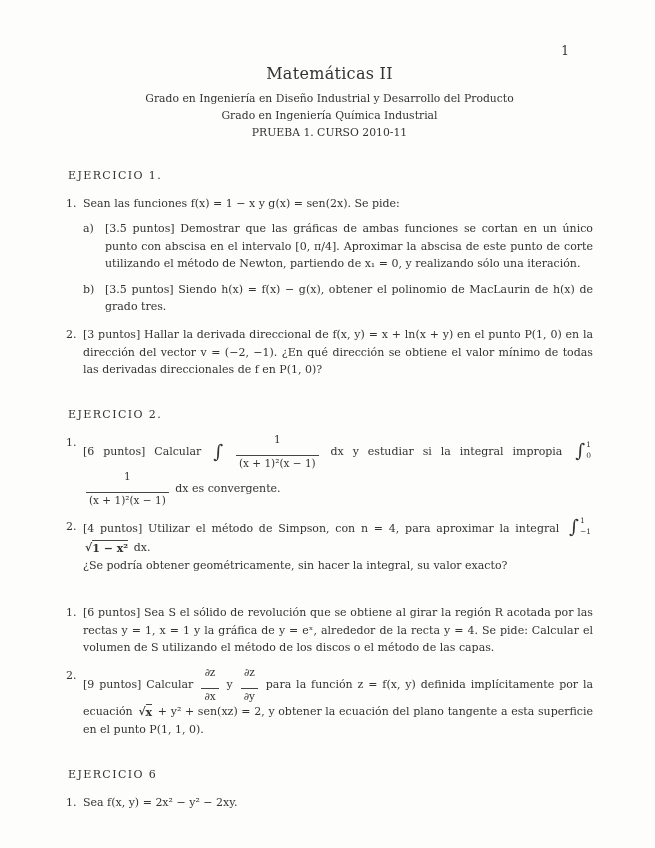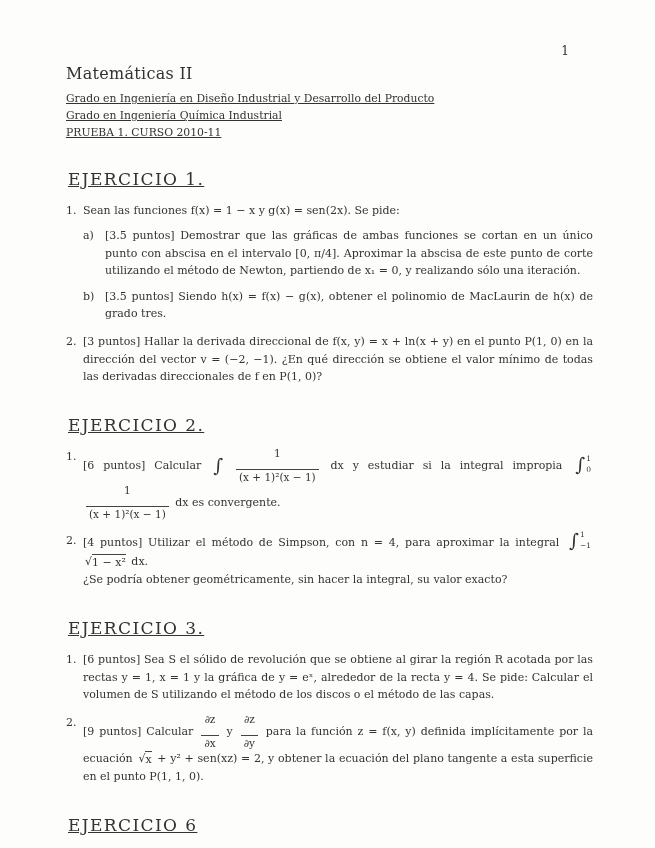--- a/index.html
+++ b/index.html
@@ -13,27 +13,26 @@
   .page {
     position: relative;
     width: 655px; height: 848px;
     padding: 42px 62px 0 66px;
     overflow: hidden;
   }
   .page-number {
     position: absolute; top: 44px; right: 86px;
     font-size: 12px;
   }
-  .doc-header { text-align: left; margin-top: 22px; }
+  .doc-header { text-align: center; margin-top: 22px; }
   .doc-title { font-size: 16px; font-weight: normal; margin: 0 0 9px 0; letter-spacing: .3px; }
-  .doc-sub { font-size: 10.8px; margin: 4px 0; text-decoration: underline; }
+  .doc-sub { font-size: 10.8px; margin: 4px 0; }
   .section { margin-top: 30px; }
   .section-heading {
-    font-size: 17px; font-weight: normal;
-    text-decoration: underline;
+    font-size: 11px; font-weight: normal;
     letter-spacing: 1.4px;
     margin: 0 0 13px 2px;
   }
   .item {
     position: relative; margin: 11px 0;
     padding-left: 17px;
     font-size: 11px; line-height: 1.58;
     text-align: justify;
   }
   .item > .item-label { position: absolute; left: 0; top: 0; }
@@ -51,21 +50,21 @@
   }
   .frac .num { display: block; padding: 0 3px 1px; }
   .frac .den { display: block; border-top: 1px solid #444; padding: 1px 3px 0; margin-top: 9px; }
   .int-plain { font-size: 19px; vertical-align: -3px; margin: 0 1px 0 3px; }
   .int-wrap { display: inline-flex; vertical-align: middle; margin: 0 2px 0 4px; transform: translateY(-2px); }
   .int-wrap .int-sign { font-size: 19px; line-height: 1.15; }
   .int-lims {
     display: flex; flex-direction: column; justify-content: space-between;
     font-size: 7.5px; line-height: 1; padding: 1px 0 2px 1px;
   }
-  .sqrt { white-space: nowrap; margin: 0 2px; }
+  .sqrt { white-space: nowrap; margin: 0 2px; font-weight: bold; }
   .sqrt .rad { border-top: 1px solid #444; padding-top: .5px; }
 </style>
 </head>
 <body>
 
 <div class="page">
 
   <div class="page-number">1</div>
 
   <div class="doc-header">
@@ -129,21 +128,20 @@
             <span>−1</span>
           </span>
         </span>
       <span class="sqrt"><span>√</span><span class="rad">1 − x²</span></span>
       <span>dx.</span>
       <div class="cont-line">¿Se podría obtener geométricamente, sin hacer la integral, su valor exacto?</div>
     </div>
   </div>
 
   <div class="section">
-    <h2 class="section-heading">EJERCICIO 3.</h2>
 
     <div class="item">
       <span class="item-label">1.</span>
       <span class="item-text">[6 puntos] Sea S el sólido de revolución que se obtiene al girar la región R acotada por las rectas y = 1, x = 1 y la gráfica de y = eˣ, alrededor de la recta y = 4. Se pide: Calcular el volumen de S utilizando el método de los discos o el método de las capas.</span>
     </div>
 
     <div class="item">
       <span class="item-label">2.</span>
       <span>[9 puntos] Calcular</span>
       <span class="frac"><span class="num">∂z</span><span class="den">∂x</span></span>

